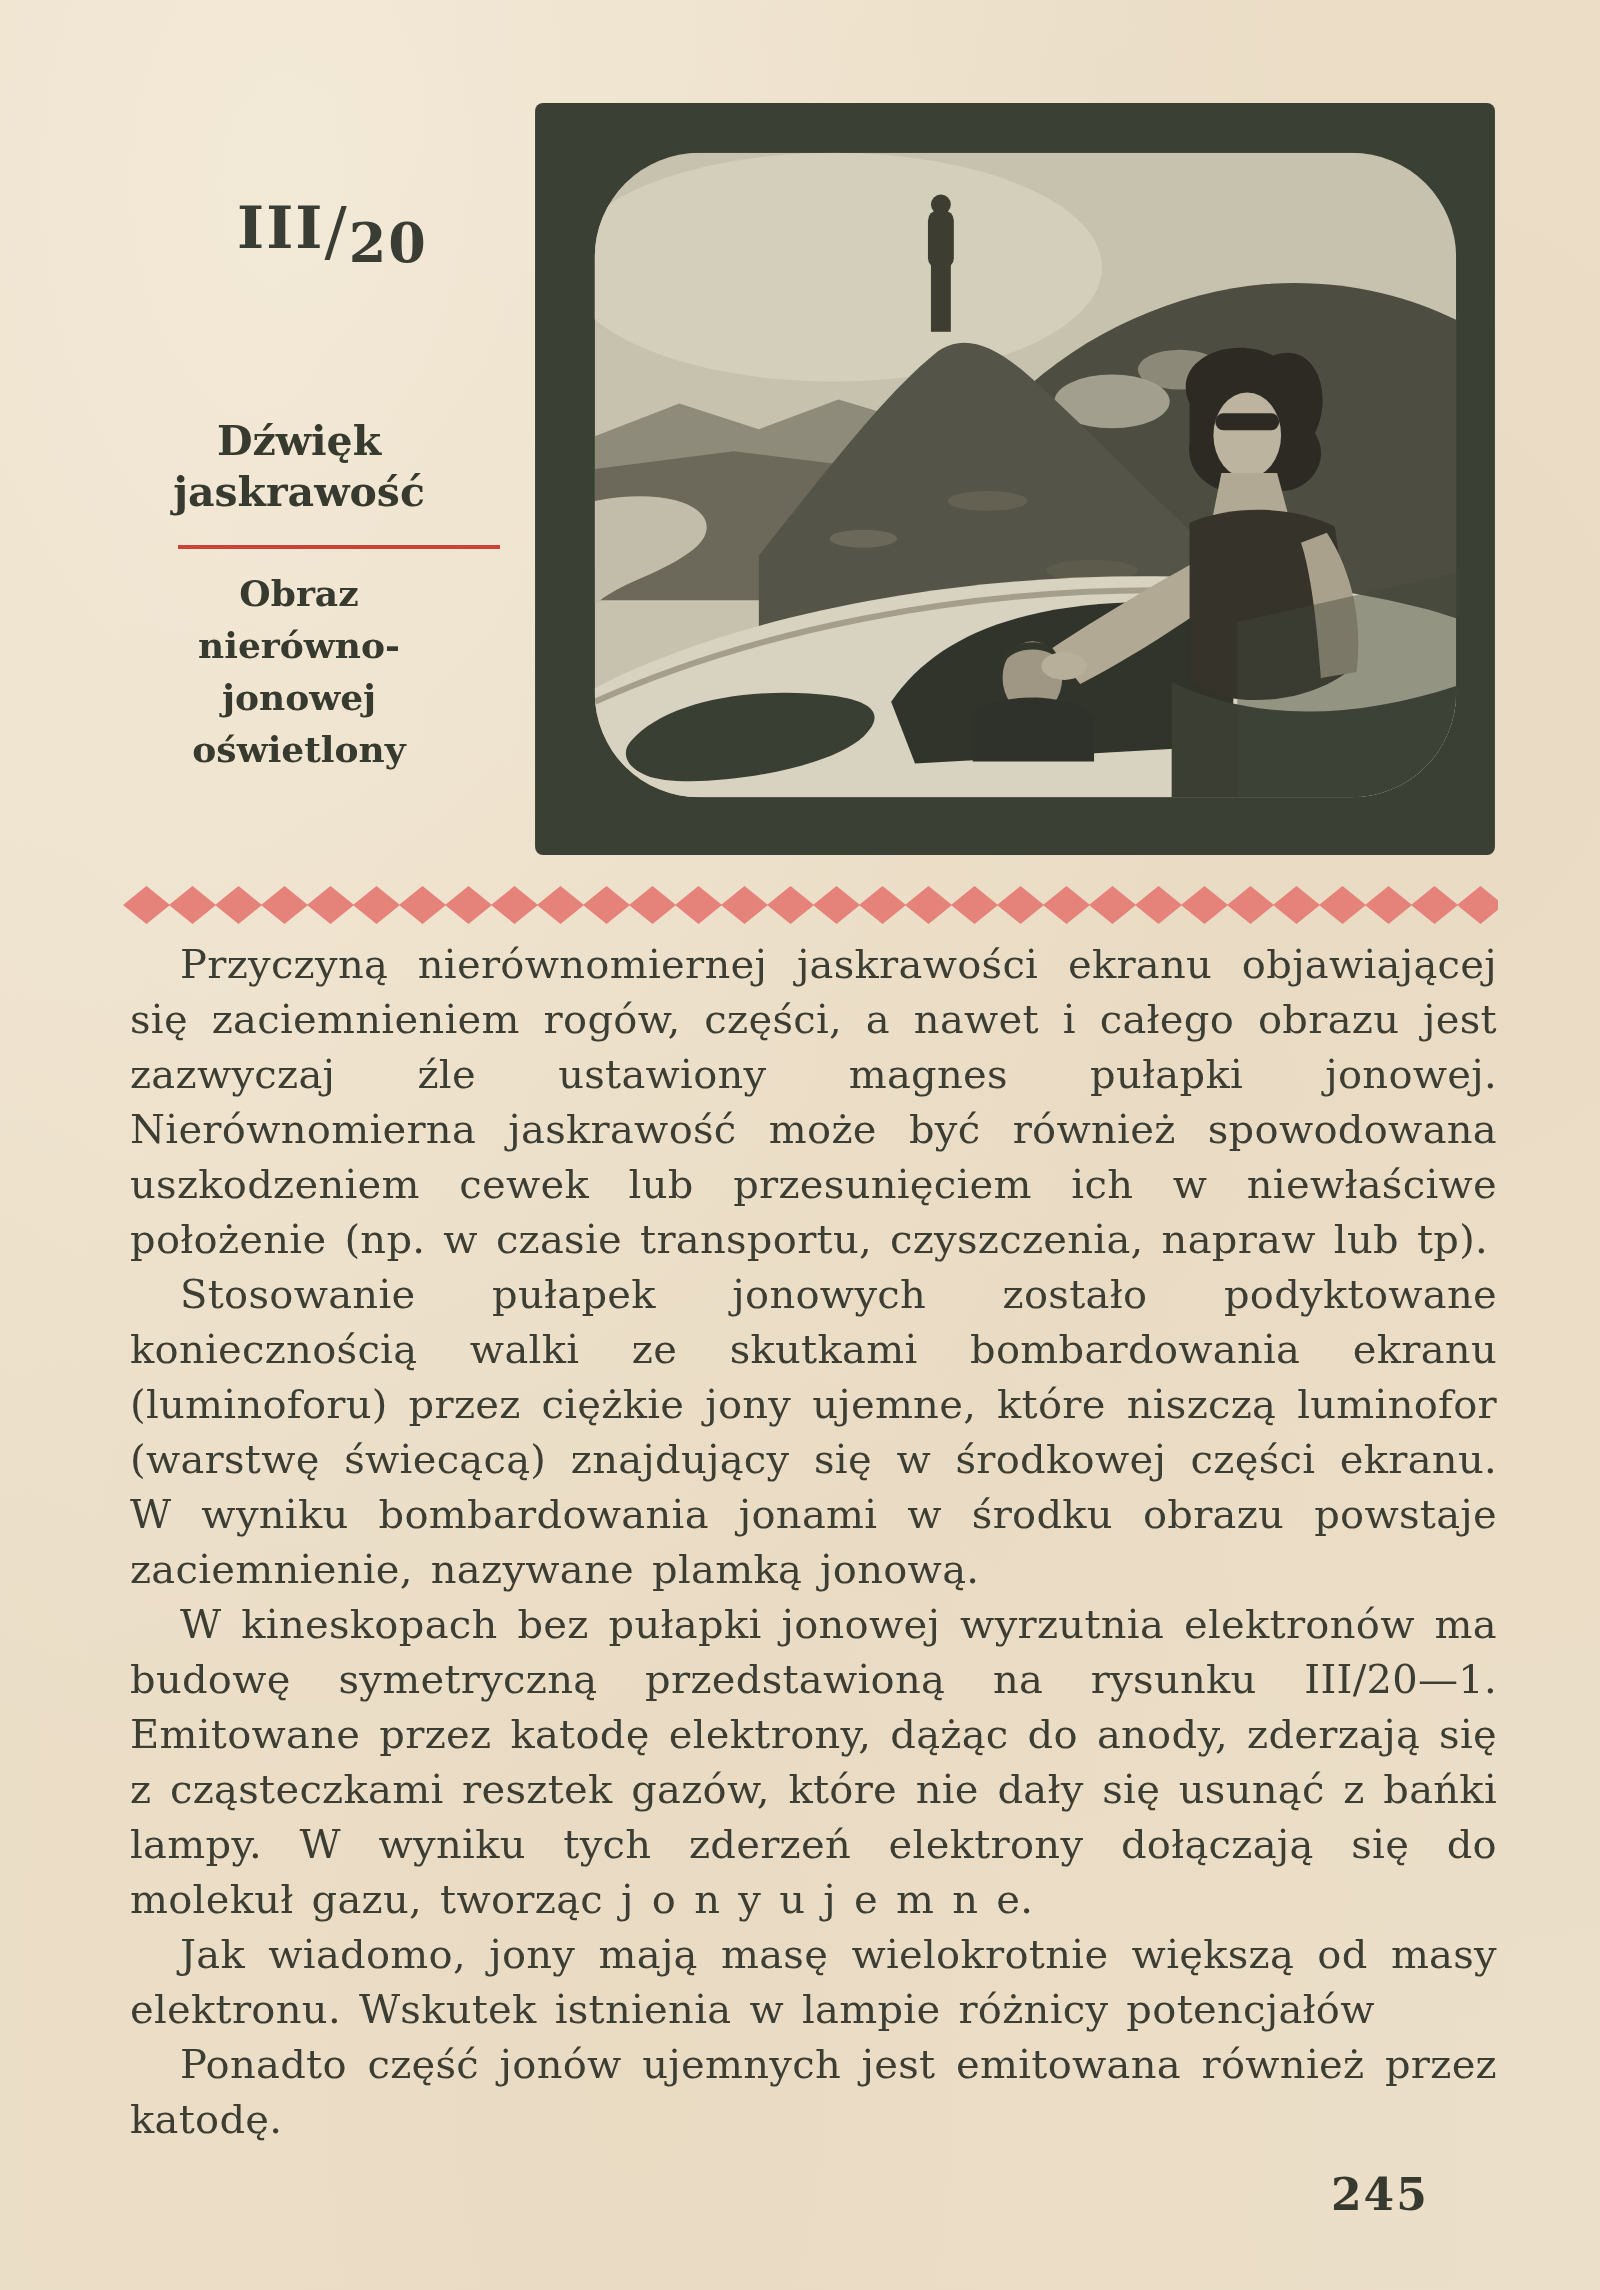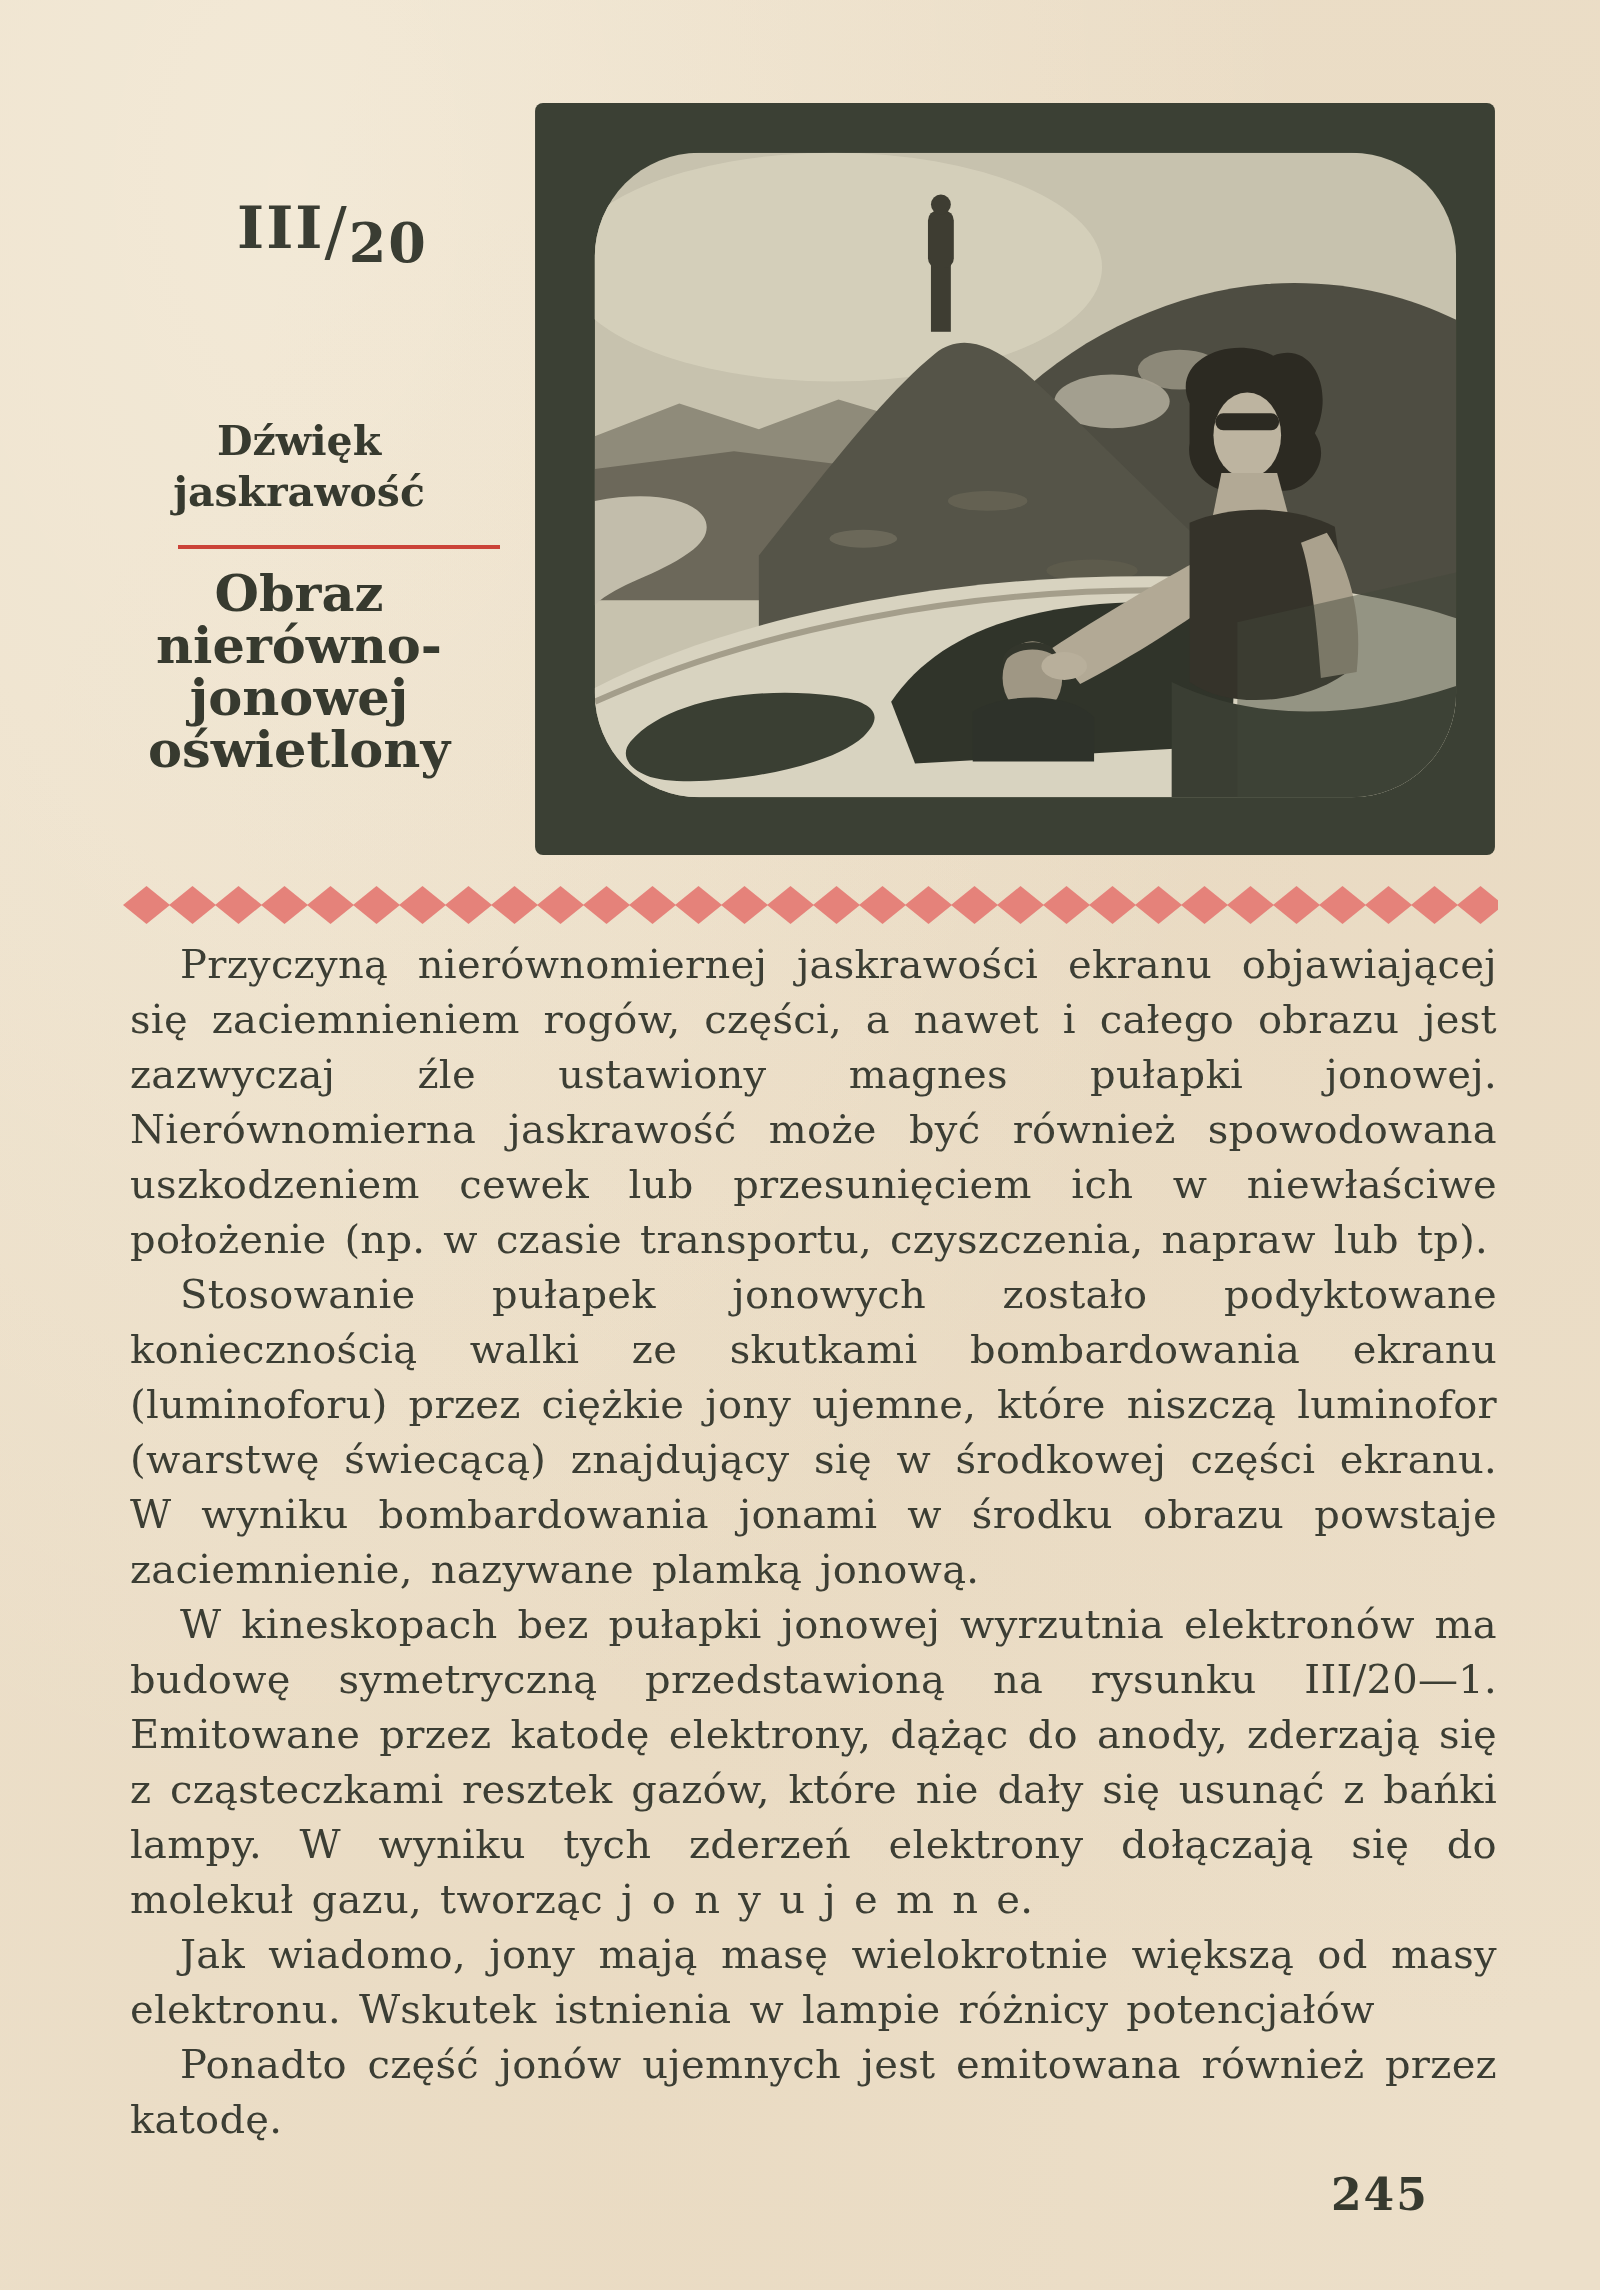--- a/index.html
+++ b/index.html
@@ -25,21 +25,21 @@
     margin-top:46px;
   }
   .fig-label .sep { font-size:66px; font-weight:normal; vertical-align:-6px; }
   .fig-label .num { display:inline-block; transform:translateY(14px); font-size:54px; }
 
   .side-block {
     position:absolute; left:117px; width:364px;
     text-align:center; font-weight:bold; color:#373a2f;
   }
   .sound-label { top:416px; font-size:41px; line-height:51px; }
-  .image-label { top:567px; font-size:51px; line-height:52px; }
+  .image-label { top:567px; font-size:36px; line-height:52px; }
   .red-rule {
     position:absolute; left:178px; top:545px;
     width:322px; height:4px; background:#cb4338;
   }
 
   
   .tv { position:absolute; left:535px; top:103px; width:960px; height:752px; }
 
   
   .divider {

